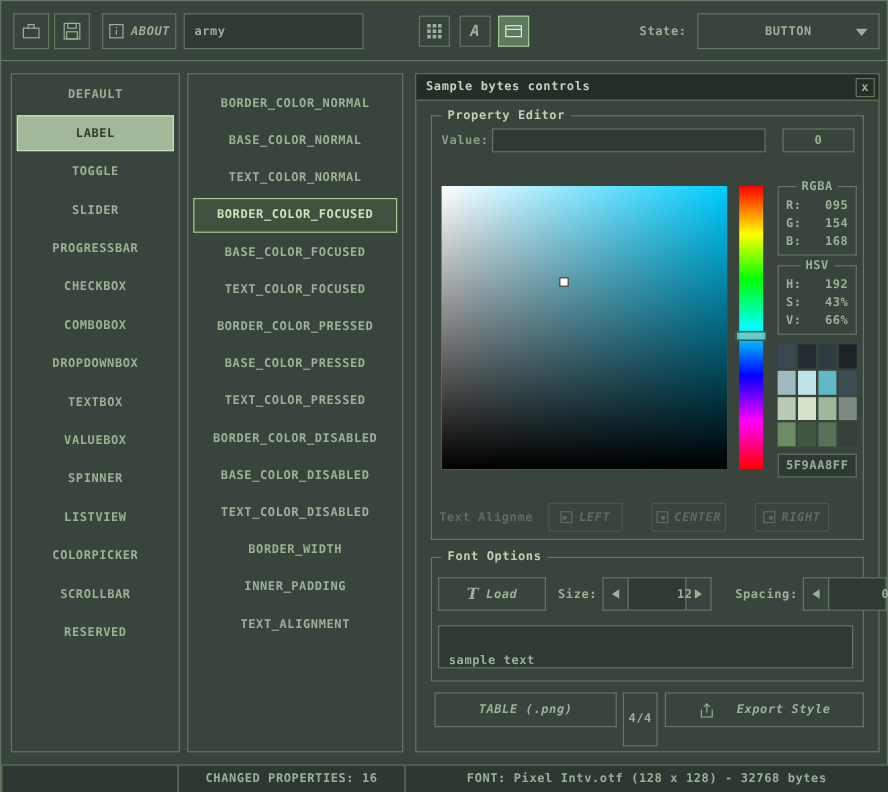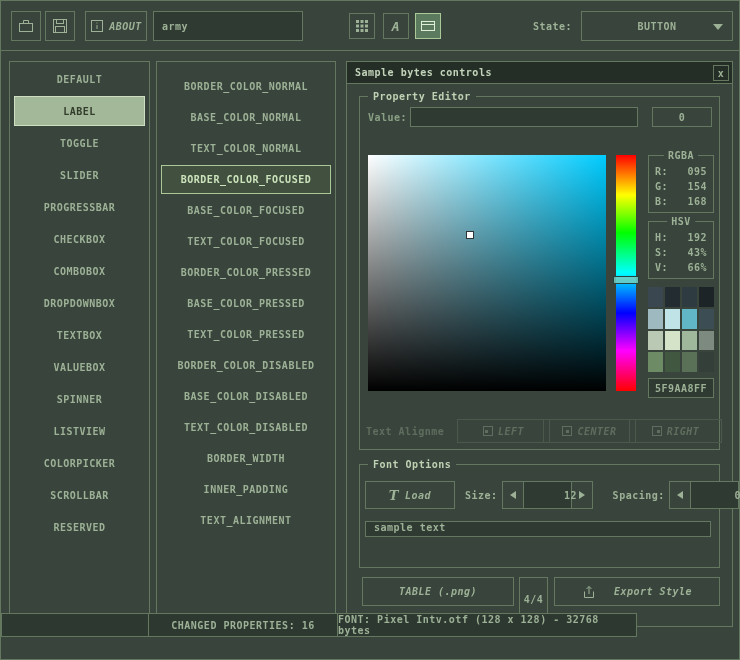--- a/index.html
+++ b/index.html
@@ -84,49 +84,49 @@
   .mini-group .mini-row:first-of-type { margin-top:8px; }
 
   .palette { position:absolute; left:288px; top:190px; width:66px; height:85px;
     display:grid; grid-template-columns:repeat(4,1fr); grid-auto-rows:1fr; gap:2px; }
   .swatch { cursor:pointer; }
   .hex-box { position:absolute; left:288px; top:281px; width:66px; height:20px; background:var(--input-bg);
     border:1px solid var(--border); display:flex; align-items:center; justify-content:center; }
 
   .align-label { position:absolute; left:6px; top:329px; width:90px; overflow:hidden; white-space:nowrap;
     color:var(--disabled-text); }
-  .align-btn { position:absolute; top:322px; width:93px; height:24px; }
+  .align-btn { position:absolute; top:322px; width:62px; height:24px; }
   .align-left-btn{left:97px} .align-center-btn{left:183px} .align-right-btn{left:269px}
   .align-ico { width:10px; height:10px; border:1px solid currentColor; margin-right:5px;
     position:relative; display:inline-block; flex:none; }
   .align-ico::before { content:""; position:absolute; top:3px; width:3px; height:3px; background:currentColor; }
   .ai-left::before{left:1px} .ai-center::before{left:3px} .ai-right::before{right:1px}
 
   .fo-row { position:absolute; left:5px; top:16px; height:28px; display:flex; align-items:center; }
   .load-btn { width:90px; height:28px; margin-right:10px; gap:6px; }
   .load-glyph { font-size:13px; font-family:"DejaVu Serif","Liberation Serif",serif; }
   .spin-label { margin-right:4px; }
   .spacing-label { margin-left:20px; }
   .spin-btn { width:22px; height:28px; flex:none; }
   .spin-value { width:30px; height:28px; border:1px solid var(--border); margin:0 -1px;
     display:flex; align-items:center; justify-content:center; background:var(--input-bg); z-index:1;padding-left:47px; }
   .tri-left { width:0; height:0; border-top:4px solid transparent; border-bottom:4px solid transparent;
     border-right:6px solid currentColor; }
   .tri-right { width:0; height:0; border-top:4px solid transparent; border-bottom:4px solid transparent;
     border-left:6px solid currentColor; }
-  .sample-box { position:absolute; left:5px; top:56px; width:346px; height:16px; background:var(--input-bg);
-    border:1px solid var(--border); display:flex; align-items:flex-start; padding-left:8px; cursor:text; }
+  .sample-box { position:absolute; left:5px; top:56px; width:346px; height:36px; background:var(--input-bg);
+    border:1px solid var(--border); display:flex; align-items:flex-end; padding-left:8px; cursor:text; }
 
   .table-btn { position:absolute; left:15px; top:515px; width:152px; height:29px; }
   .pages-box { position:absolute; left:172px; top:515px; width:29px; height:45px;
     border:1px solid var(--border); display:flex; align-items:center; justify-content:center; }
   .export-btn { position:absolute; left:207px; top:515px; width:166px; height:29px; gap:18px; }
 
   
-  .statusbar { position:absolute; left:0; top:612px; width:636px; height:24px; display:flex; }
+  .statusbar { position:absolute; left:0; top:636px; width:740px; height:24px; display:flex; }
   .status-seg { border:1px solid var(--border); background:var(--status-bg);
     display:flex; align-items:center; justify-content:center; height:24px; }
   .seg1 { width:148px; } .seg2 { width:190px; margin-left:-1px; } .seg3 { flex:1; margin-left:-1px; }
 
   svg { display:block; }
 </style>
 </head>
 <body>
 
 <div class="app">

